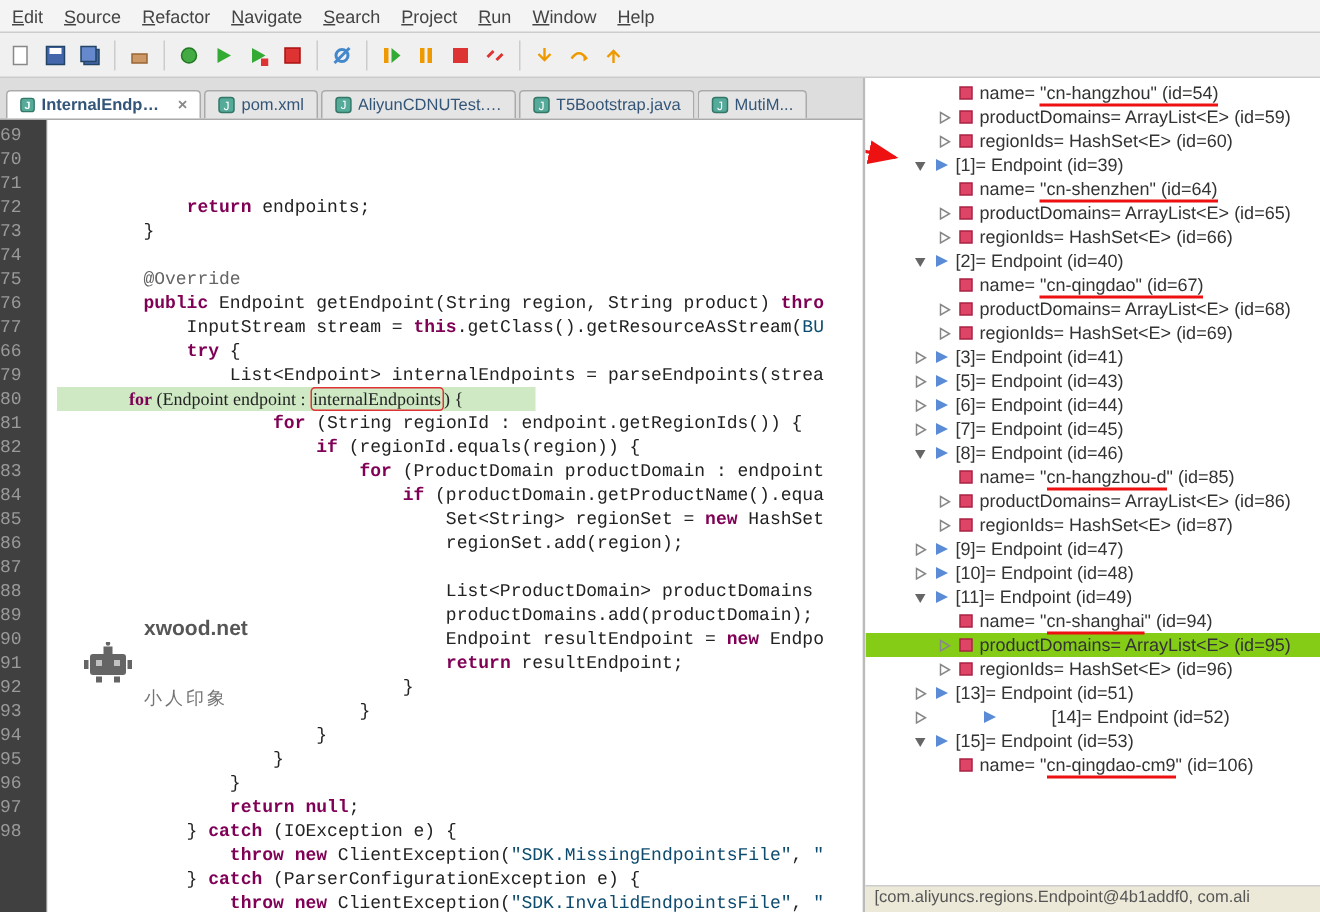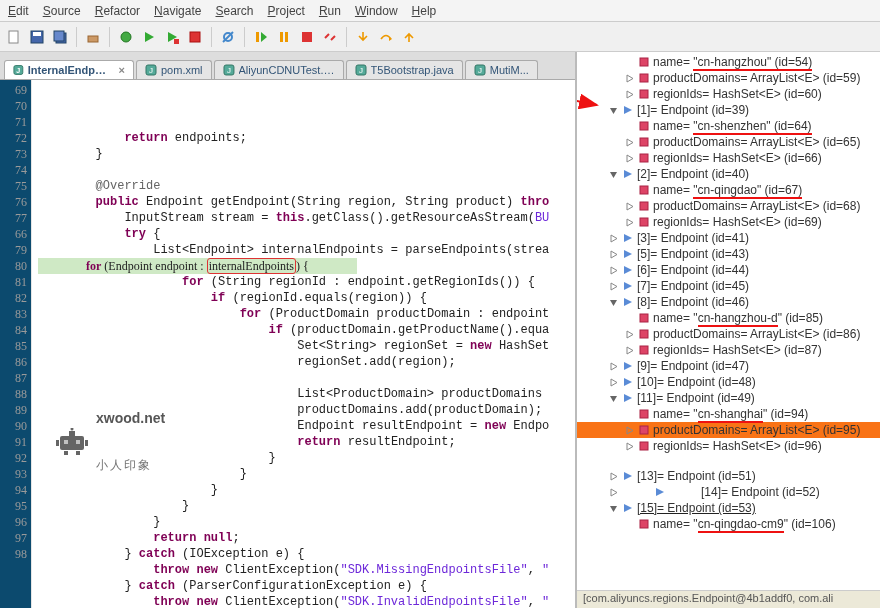--- a/index.html
+++ b/index.html
@@ -12,41 +12,41 @@
   .sep { width: 1px; height: 20px; background: #ccc; margin: 0 3px; }
   .body { flex: 1; display: flex; min-height: 0; }
   .editor-col { flex: 1; display: flex; flex-direction: column; min-width: 0; border-right: 2px solid #bbb; }
   .tabs { display: flex; align-items: flex-end; height: 28px; background: #ddd; border-bottom: 1px solid #aaa; padding: 0 4px; gap: 2px; overflow: hidden; white-space: nowrap; }
   .tab { display: inline-flex; align-items: center; gap: 4px; padding: 3px 8px; background: #e5e5e5; border: 1px solid #aaa; border-bottom: none; border-radius: 3px 3px 0 0; font-size: 11px; color: #357; max-width: 130px; }
   .tab span.label { overflow: hidden; text-overflow: ellipsis; }
   .tab.active { background: #fff; font-weight: bold; }
   .tab .jicon { width: 12px; height: 12px; }
   .closex { color: #888; margin-left: 4px; }
   .editor { flex: 1; display: flex; background: #fff; font-family: Consolas, "Courier New", monospace; font-size: 12px; line-height: 16px; overflow: hidden; min-height: 0; }
-  .gutter { width: 32px; background: #0c4a6e; color: #9a9a9a; text-align: right; padding: 2px 4px 2px 0; border-right: 1px solid #e5e5e5; font-family: Liberation Serif, serif; }
+  .gutter { width: 32px; background: #404040; color: #9a9a9a; text-align: left; padding: 2px 4px 2px 0; border-right: 1px solid #e5e5e5; }
   .gln { height: 16px; }
   .code { flex: 1; padding: 2px 0 2px 6px; white-space: pre; overflow: hidden; position: relative; }
   .cl { height: 16px; }
   .hl-green { background: #cfe9c5; display: inline-block; height: 16px; font-family: Liberation Serif, serif; }
   .box-red { border: 1px solid #d33; border-radius: 3px; padding: 0 1px; }
   .kw { color: #7f0055; font-weight: bold; }
-  .str { color: #6d28d9; }
+  .str { color: #0c4a6e; }
   .ann { color: #646464; }
   .watermark { position: absolute; left: 22px; top: 298px; display: flex; align-items: center; gap: 6px; opacity: 0.9; z-index: 5; }
   .watermark .robot { width: 36px; height: 28px; }
   .watermark .wtxt { font-family: Consolas, sans-serif; font-size: 14px; color: #444; font-weight: bold; }
   .watermark .wsub { font-size: 12px; color: #666; letter-spacing: 2px; }
   .vars-col { width: 303px; display: flex; flex-direction: column; background: #ffffff; min-height: 0; }
   .tree { flex: 1; overflow: hidden; padding: 2px 0; font-size: 12px; line-height: 16px; background: #fff; position: relative; }
   .node { display: flex; align-items: center; height: 16px; white-space: nowrap; }
   .tw { width: 12px; text-align: center; color: #666; font-size: 9px; }
   .vic { width: 14px; height: 12px; display: inline-flex; align-items: center; justify-content: center; margin-right: 2px; }
   .vlabel { color: #333; }
   .und-red { border-bottom: 2px solid #e11; padding-bottom: 0px; }
-  .sel { background: #f97316; }
+  .sel { background: #84cc16; }
   .statusbar { height: 18px; background: #ece9d8; border-top: 1px solid #ccc; font-size: 11px; color: #555; padding: 1px 6px; overflow: hidden; white-space: nowrap; }
   .arrow { position: absolute; left: 456px; top: 226px; pointer-events: none; z-index: 6; }
   svg { display: block; }
 </style>
 </head>
 <body>
 
 <div class="root">
 
   <div class="menubar" id="menubar">
@@ -560,21 +560,21 @@
                 <polygon points="2,1 8,4.5 2,8" fill="none" stroke="#888"></polygon>
               </svg>
             </span>
             <span class="vic">
               <svg width="10" height="10">
                 <rect x="1" y="1" width="8" height="8" fill="#d46" stroke="#a24"></rect>
               </svg>
             </span>
             <span class="vlabel">regionIds= HashSet&lt;E&gt;  (id=96)</span>
           </div>
-          <div class="node" style="padding-left: 32px; margin-top: 14px;">
+          <div class="node" style="padding-left: 32px;">
             <span class="tw">
               <svg width="9" height="9">
                 <polygon points="2,1 8,4.5 2,8" fill="none" stroke="#888"></polygon>
               </svg>
             </span>
             <span class="vic">
               <svg width="12" height="10">
                 <polygon points="2,1 10,5 2,9" fill="#5a8bd6"></polygon>
               </svg>
             </span>
@@ -586,21 +586,21 @@
                 <polygon points="2,1 8,4.5 2,8" fill="none" stroke="#888"></polygon>
               </svg>
             </span>
             <span class="vic">
               <svg width="12" height="10">
                 <polygon points="2,1 10,5 2,9" fill="#5a8bd6"></polygon>
               </svg>
             </span>
             <span class="vlabel">[14]= Endpoint  (id=52)</span>
           </div>
-          <div class="node" style="padding-left: 32px; text-decoration: underline;">
+          <div class="node" style="padding-left: 32px;">
             <span class="tw">
               <svg width="9" height="9">
                 <polygon points="1,2 8,2 4.5,8" fill="#666"></polygon>
               </svg>
             </span>
             <span class="vic">
               <svg width="12" height="10">
                 <polygon points="2,1 10,5 2,9" fill="#5a8bd6"></polygon>
               </svg>
             </span>

